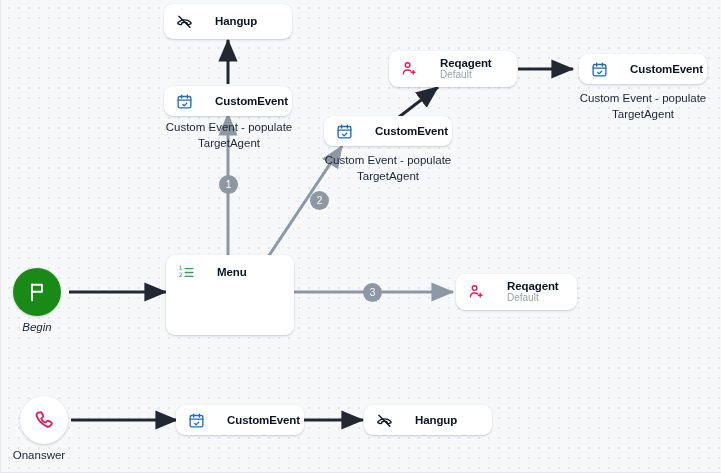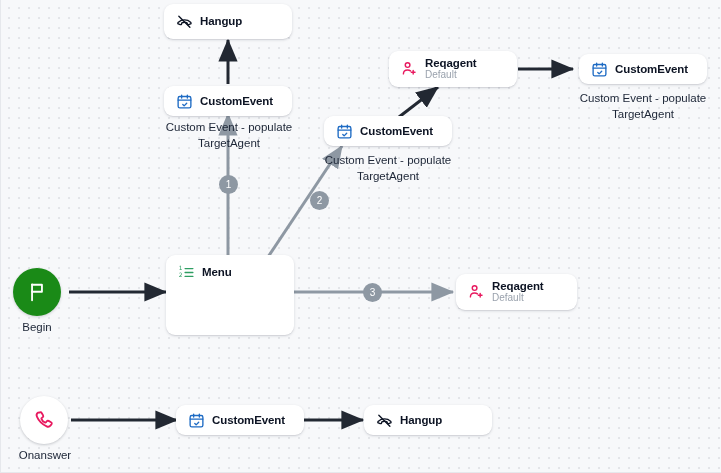--- a/index.html
+++ b/index.html
@@ -47,21 +47,21 @@
     align-items: center;
     gap: 7px;
     padding: 0 12px;
   }
   .node-icon {
     flex: 0 0 auto;
     width: 17px;
     height: 17px;
     display: block;
   }
-  .node-titles { display: flex; flex-direction: column; line-height: 1.08; }
+  .node-titles { display: flex; flex-direction: column; line-height: 1.08; margin-left: 15px; }
   .node-title {
     font-size: 11.5px;
     font-weight: bold;
     color: #0c1323;
     white-space: nowrap;
     letter-spacing: -0.1px;
   }
   .node-sub {
     font-size: 10px;
     color: #9aa2ad;
@@ -294,28 +294,28 @@
   </div>
 
   <div class="circle-node circle-begin" style="left:12px; top:268px;">
     <svg width="22" height="22" viewBox="0 0 24 24">
       <g fill="none" stroke="#ffffff" stroke-width="2" stroke-linecap="round" stroke-linejoin="round">
         <path d="M6.6 21V3.6"></path>
         <path d="M6.6 4.1h10.8v7.6H6.6"></path>
       </g>
     </svg>
   </div>
-  <div class="circle-caption" style="left:12px; top:321px; width:48px;">Begin</div>
+  <div class="circle-caption" style="left:12px; top:321px; width:48px;font-style:italic;">Begin</div>
 
   <div class="circle-node circle-white" style="left:19px; top:396px;">
     <svg width="22" height="22" viewBox="0 0 24 24">
       <path d="M7.4 3.8c.7-.5 1.7-.3 2.1.5l1.5 2.7c.4.7.2 1.5-.4 2l-1.1.8c-.3.2-.4.6-.3.9.7 1.9 2.2 3.4 4.1 4.1.3.1.7 0 .9-.3l.8-1.1c.5-.6 1.3-.8 2-.4l2.7 1.5c.8.4 1 1.4.5 2.1l-1 1.3c-1 1.3-2.8 1.7-4.3 1-2.4-1-4.6-2.4-6.4-4.2-1.8-1.8-3.2-4-4.2-6.4-.7-1.5-.3-3.3 1-4.3z" fill="none" stroke="#e8195f" stroke-width="2" stroke-linejoin="round"></path>
     </svg>
   </div>
-  <div class="circle-caption" style="left:8px; top:449px; width:72px;">Onanswer</div>
+  <div class="circle-caption" style="left:2px; top:449px; width:72px;">Onanswer</div>
 
   <div class="node" style="left:175px; top:405px; width:128px; height:30px;">
     <div class="node-head">
       <svg class="node-icon" viewBox="0 0 24 24">
         <g fill="none" stroke="#1e6bc4" stroke-width="1.9" stroke-linecap="round" stroke-linejoin="round">
           <rect x="3" y="5" width="18" height="16" rx="2.4"></rect>
           <path d="M3 10h18"></path>
           <path d="M8 3v4M16 3v4"></path>
           <path d="M9.6 16.3l1.9 1.9 3.6-3.8"></path>
         </g>

